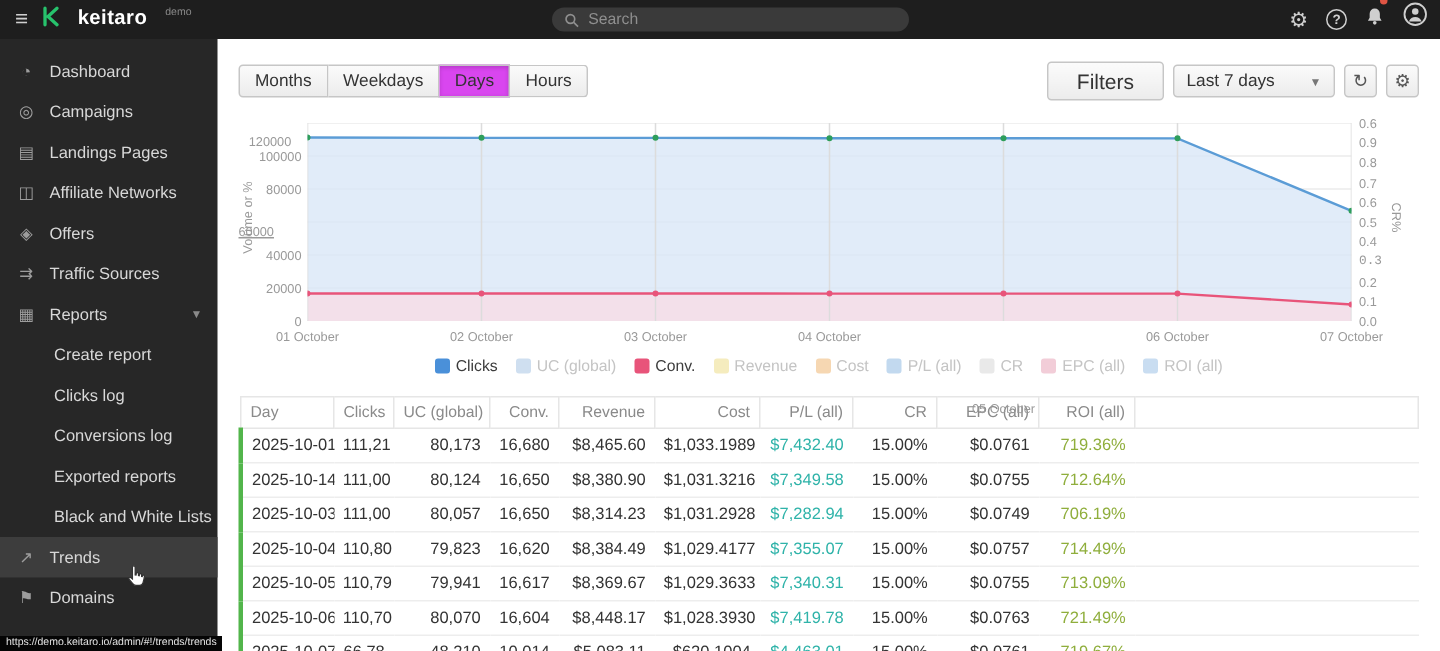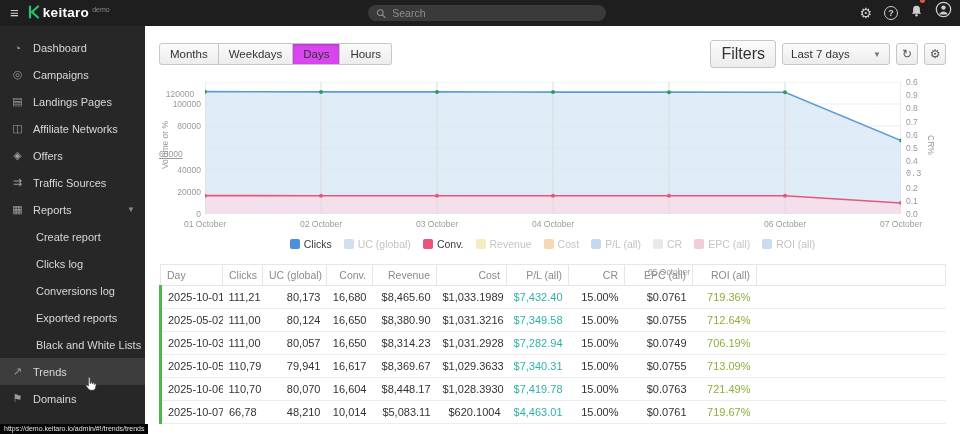--- a/index.html
+++ b/index.html
@@ -5,21 +5,21 @@
   * { box-sizing: border-box; }
   html,body { margin:0; padding:0; }
   body {
     width:960px; height:434px; overflow:hidden; position:relative;
     font-family:"Liberation Sans", sans-serif; background:#fff;
   }
   
   .topbar { position:absolute; top:0; left:0; right:0; height:26px; background:#1e1e1e;
     display:flex; align-items:center; z-index:6; }
   .hamburger { color:#cfcfcf; font-size:15px; padding:0 9px 0 10px; cursor:pointer; line-height:26px; }
-  .logo { display:flex; align-items:flex-start; gap:3px; cursor:pointer; }
+  .logo { display:flex; align-items:flex-start; gap:12px; cursor:pointer; }
   .logo-mark { display:inline-block; margin-top:1px; }
   .logo-text { color:#fff; font-weight:bold; font-size:13.5px; letter-spacing:.3px; line-height:18px; }
   .env-label { color:#8a8a8a; font-size:7px; margin-top:2px; }
   .search { position:absolute; left:368px; top:5px; width:238px; height:16px; background:#3a3a3a;
     border-radius:9px; display:flex; align-items:center; padding:0 8px; gap:6px; }
   .search input { background:transparent; border:none; outline:none; color:#ccc; font-size:10.5px; width:100%; padding:0; }
   .search input::placeholder { color:#8f8f8f; }
   .topbar-right { position:absolute; right:8px; top:0; height:26px; display:flex; align-items:center; gap:12px; }
   .tb-icon { color:#cfcfcf; font-size:14px; line-height:26px; cursor:pointer; position:relative; }
   .help-circle { width:14px; height:14px; border:1.4px solid #cfcfcf; border-radius:50%; color:#cfcfcf;
@@ -39,21 +39,21 @@
   .main { position:absolute; top:26px; left:145px; right:0; bottom:0; background:#fff;
     padding:0 14px; overflow:hidden; }
   .controls { display:flex; align-items:center; margin-top:16px; height:24px; }
   .tabs { display:flex; }
   .tab { font-family:inherit; font-size:11.5px; padding:4px 10px; border:1px solid #c6c6c6; border-left-width:0;
     background:linear-gradient(#fbfbfb,#ececec); color:#333; cursor:pointer; }
   .tab:first-child { border-left-width:1px; border-radius:3px 0 0 3px; }
   .tab:last-child { border-radius:0 3px 3px 0; }
   .tab.active { background:#d946ef; box-shadow:inset 0 1px 3px rgba(0,0,0,.18); }
   .controls-right { margin-left:auto; display:flex; gap:6px; align-items:center; }
-  .btn { font-family:inherit; font-size:16px; padding:4px 10px; border:1px solid #c6c6c6; border-radius:3px;
+  .btn { font-family:inherit; font-size:14px; padding:4px 19px; border:1px solid #c6c6c6; border-radius:3px;
     background:linear-gradient(#fbfbfb,#ececec); color:#333; cursor:pointer; }
   .select { width:108px; font-size:11.5px; padding:4px 8px; border:1px solid #c6c6c6; border-radius:3px;
     background:linear-gradient(#fbfbfb,#ececec); color:#333; display:flex; justify-content:space-between;
     align-items:center; cursor:pointer;text-align:right; }
   .select .chev { font-size:8px; color:#777; }
   .icon-btn { width:22px; height:22px; border:1px solid #c6c6c6; border-radius:3px;
     background:linear-gradient(#fbfbfb,#ececec); color:#555; font-size:12px;
     display:flex; align-items:center; justify-content:center; cursor:pointer; }
   
   .chart { position:relative; margin-top:12px; height:154px; }
@@ -344,21 +344,21 @@
           <td class="ar">16,680</td>
           <td class="ar">$8,465.60</td>
           <td class="ar">$1,033.1989</td>
           <td class="ar" style="color: rgb(47, 179, 169);">$7,432.40</td>
           <td class="ar">15.00%</td>
           <td class="ar">$0.0761</td>
           <td class="ar" style="color: rgb(143, 174, 60);">719.36%</td>
           <td class="ar"></td>
         </tr>
         <tr>
-          <td class="al day">2025-05-02</td>
+          <td class="al day">2025-10-14</td>
           <td class="ar">111,00</td>
           <td class="ar">80,124</td>
           <td class="ar">16,650</td>
           <td class="ar">$8,380.90</td>
           <td class="ar">$1,031.3216</td>
           <td class="ar" style="color: rgb(47, 179, 169);">$7,349.58</td>
           <td class="ar">15.00%</td>
           <td class="ar">$0.0755</td>
           <td class="ar" style="color: rgb(143, 174, 60);">712.64%</td>
           <td class="ar"></td>
@@ -370,20 +370,33 @@
           <td class="ar">16,650</td>
           <td class="ar">$8,314.23</td>
           <td class="ar">$1,031.2928</td>
           <td class="ar" style="color: rgb(47, 179, 169);">$7,282.94</td>
           <td class="ar">15.00%</td>
           <td class="ar">$0.0749</td>
           <td class="ar" style="color: rgb(143, 174, 60);">706.19%</td>
           <td class="ar"></td>
         </tr>
         <tr>
+          <td class="al day">2025-10-04</td>
+          <td class="ar">110,80</td>
+          <td class="ar">79,823</td>
+          <td class="ar">16,620</td>
+          <td class="ar">$8,384.49</td>
+          <td class="ar">$1,029.4177</td>
+          <td class="ar" style="color: rgb(47, 179, 169);">$7,355.07</td>
+          <td class="ar">15.00%</td>
+          <td class="ar">$0.0757</td>
+          <td class="ar" style="color: rgb(143, 174, 60);">714.49%</td>
+          <td class="ar"></td>
+        </tr>
+        <tr>
           <td class="al day">2025-10-05</td>
           <td class="ar">110,79</td>
           <td class="ar">79,941</td>
           <td class="ar">16,617</td>
           <td class="ar">$8,369.67</td>
           <td class="ar">$1,029.3633</td>
           <td class="ar" style="color: rgb(47, 179, 169);">$7,340.31</td>
           <td class="ar">15.00%</td>
           <td class="ar">$0.0755</td>
           <td class="ar" style="color: rgb(143, 174, 60);">713.09%</td>

